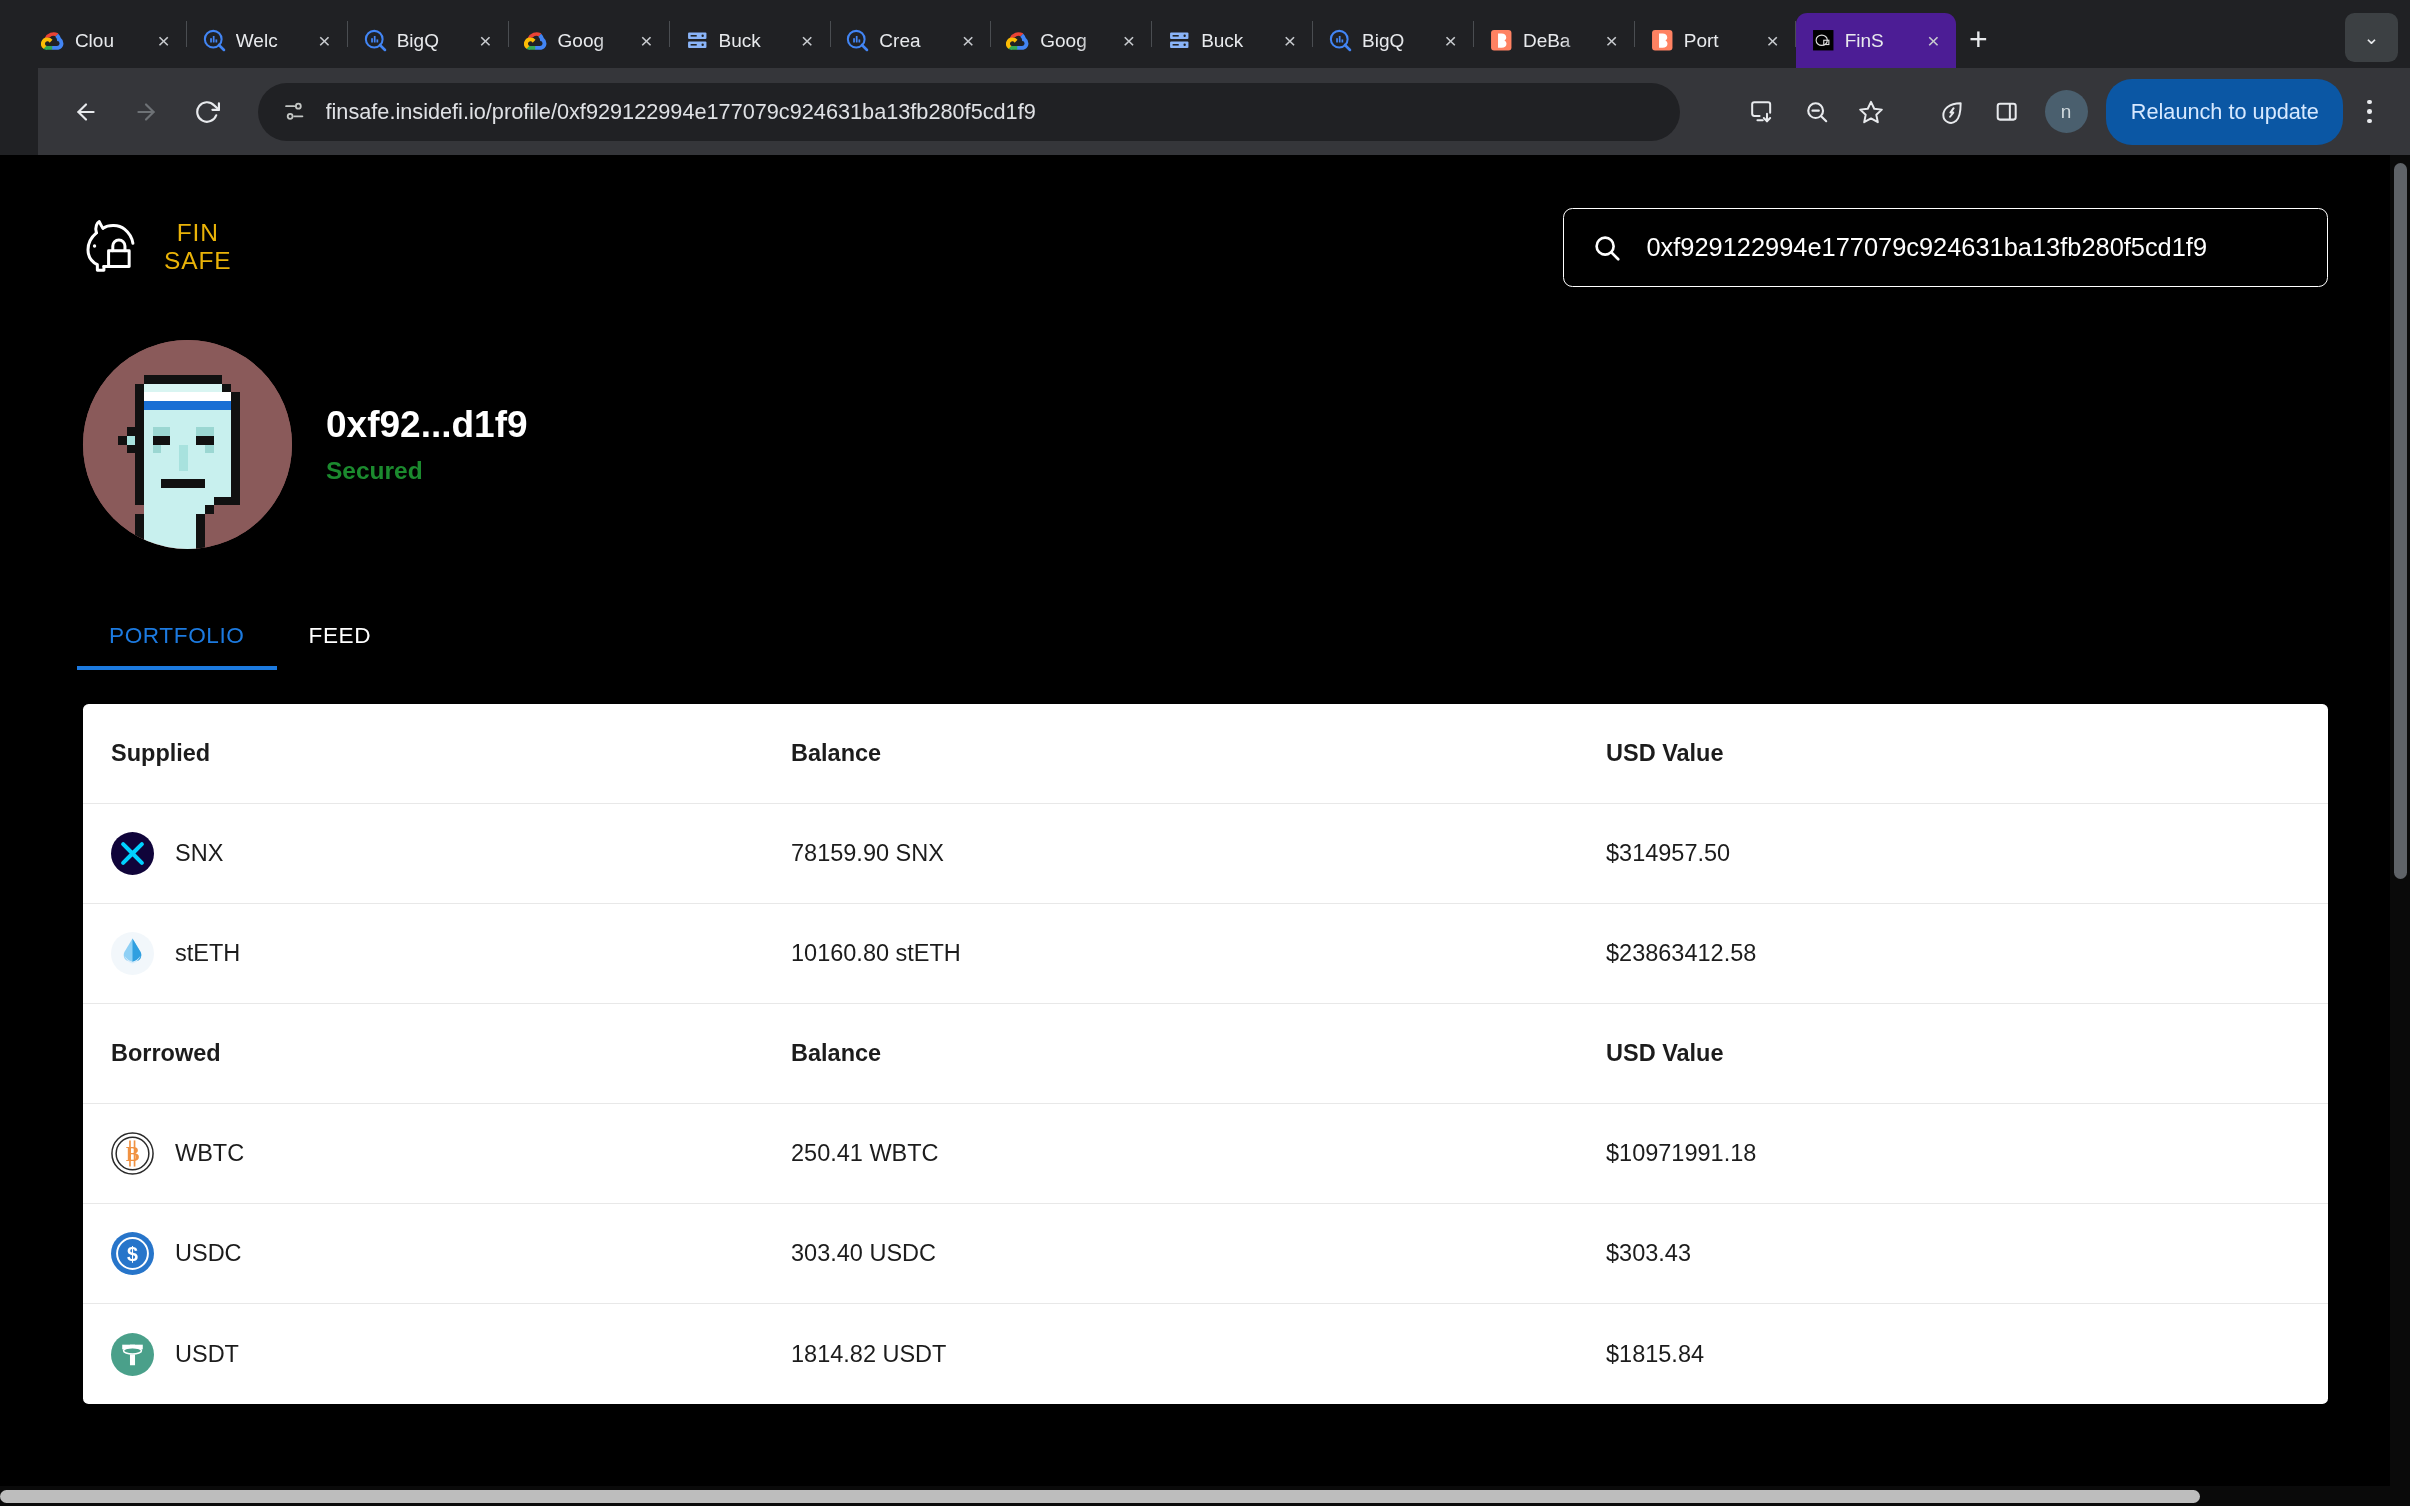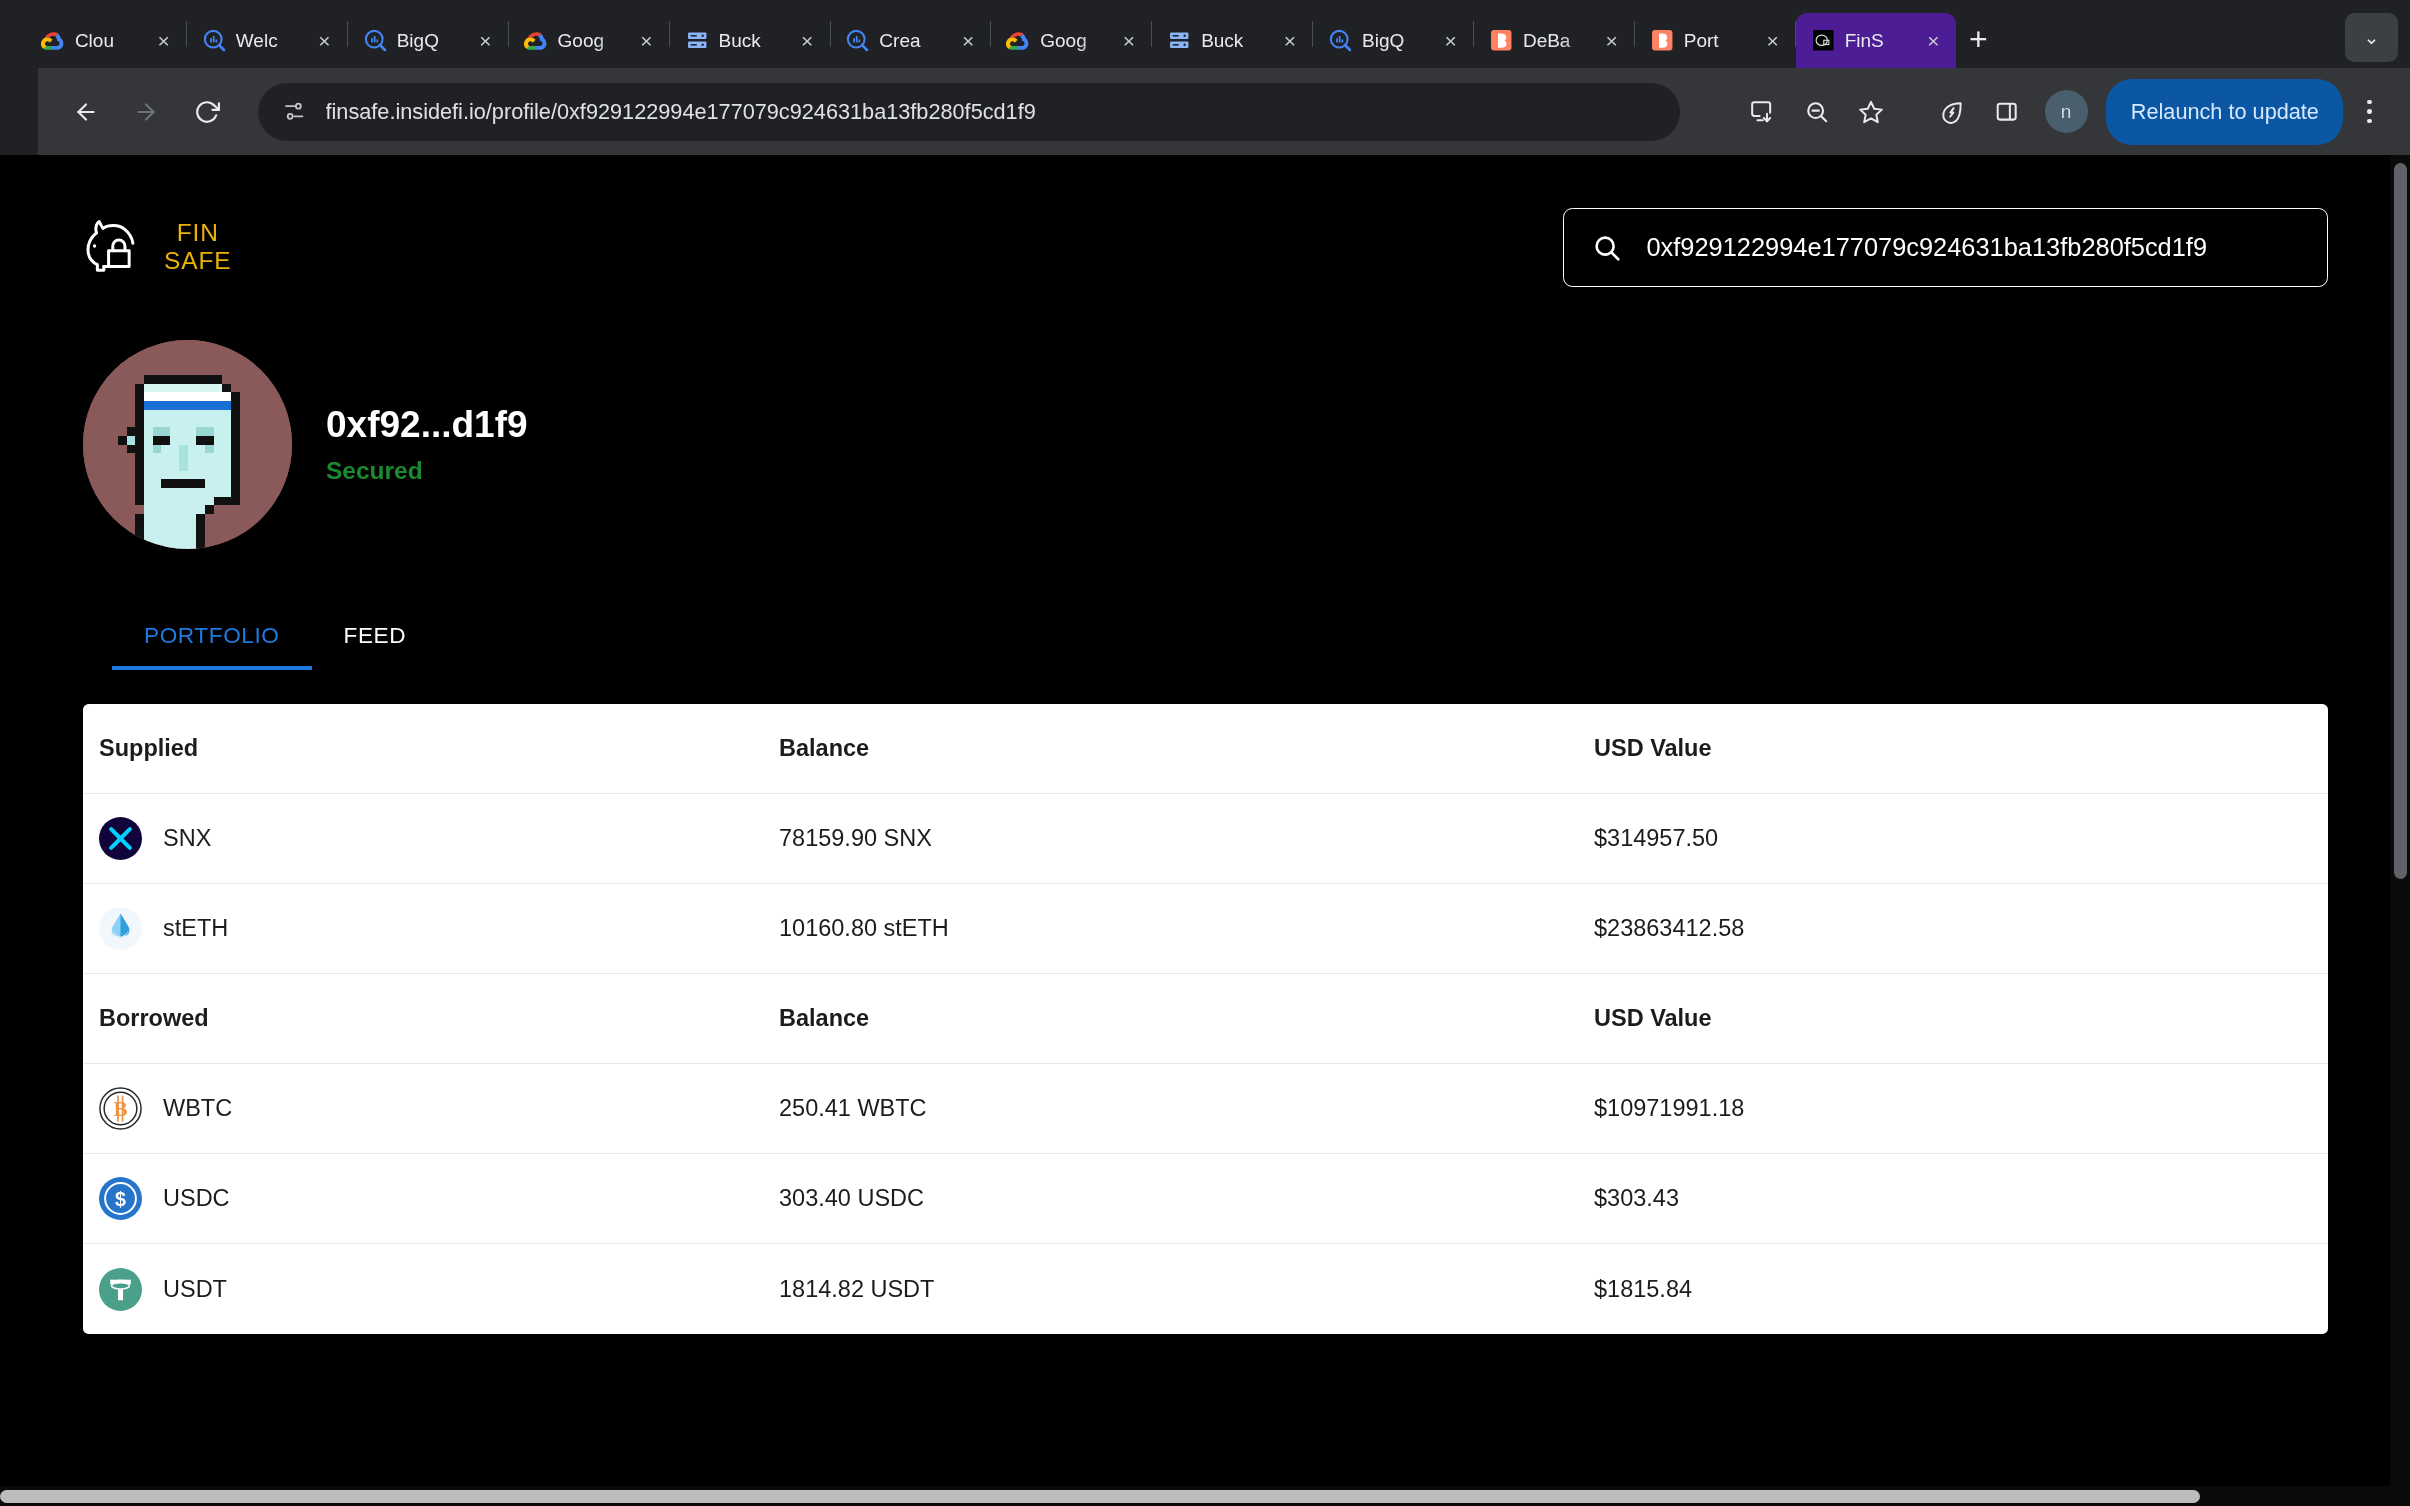--- a/index.html
+++ b/index.html
@@ -79,30 +79,30 @@
     display:flex; align-items:center; gap: 24.5px; padding: 0 28px; background:#000;
   }
   .searchbar .sval { color:#fff; font-size:25.4px; white-space:nowrap; overflow:hidden; }
 
   .profile { display:flex; align-items:center; gap:34px; padding: 53px 83px 0 83px; font-weight: bold; }
   .avatar { width:209px; height:209px; border-radius:50%; background:#8a5a5a; overflow:hidden; position:relative; flex:0 0 209px;}
   .punk { position:absolute; left:0; top:0; width:209px; height:209px; }
   .pid { color:#fff; font-size:37px; margin-bottom:11.3px; }
   .pstatus { color:#1b8a2e; font-size:24.5px; }
 
-  .tabs { display:flex; gap: 0; padding: 0 0 0 112px; margin-top: 55px; }
+  .tabs { display:flex; gap: 0; padding: 0 0 0 77px; margin-top: 55px; }
   .ptab { font-size:22.6px; letter-spacing:0.6px; padding: 19px 32px 21px 32px; color:#fff; position:relative; }
   .ptab.active { color:#1c7ae0; }
   .ptab.active::after { content:""; position:absolute; left:0; right:0; bottom:0; height:3.8px; background:#1c7ae0; }
 
   .card {
     background:#fff; margin: 34px 83px 0 83px; border-radius:5.6px; overflow:hidden;
     box-shadow: 0 0.9px 2.8px rgba(0,0,0,.3);
   }
-  .row { display:flex; align-items:center; height:90px; padding: 0 16px; border-bottom:0.9px solid #e8e8e8; }
+  .row { display:flex; align-items:center; height:100px; padding: 0 28px; border-bottom:0.9px solid #e8e8e8; }
   .row.head { font-weight:bold; }
   .row:last-child { border-bottom:none; }
   .c-asset { flex:0 0 680px; display:flex; align-items:center; gap:21px; font-size:23.5px; color:#1c1c1c; }
   .c-bal { flex:0 0 815px; font-size:23.5px; color:#1c1c1c; }
   .c-usd { flex:1 1 auto; font-size:23.5px; color:#1c1c1c; }
   .coin { width:43px; height:43px; border-radius:50%; flex:0 0 43px; display:flex; align-items:center; justify-content:center; }
   .coin svg { display:block; }
 
   .hscroll { position:absolute; left:0; right:0; bottom:0; height:21px; background:#0a0a0a; }
   .hscroll .thumb { position:absolute; left:0; top:3.8px; height:13px; width:2200px; background:#bdbdbd; border-radius:6.6px; }

